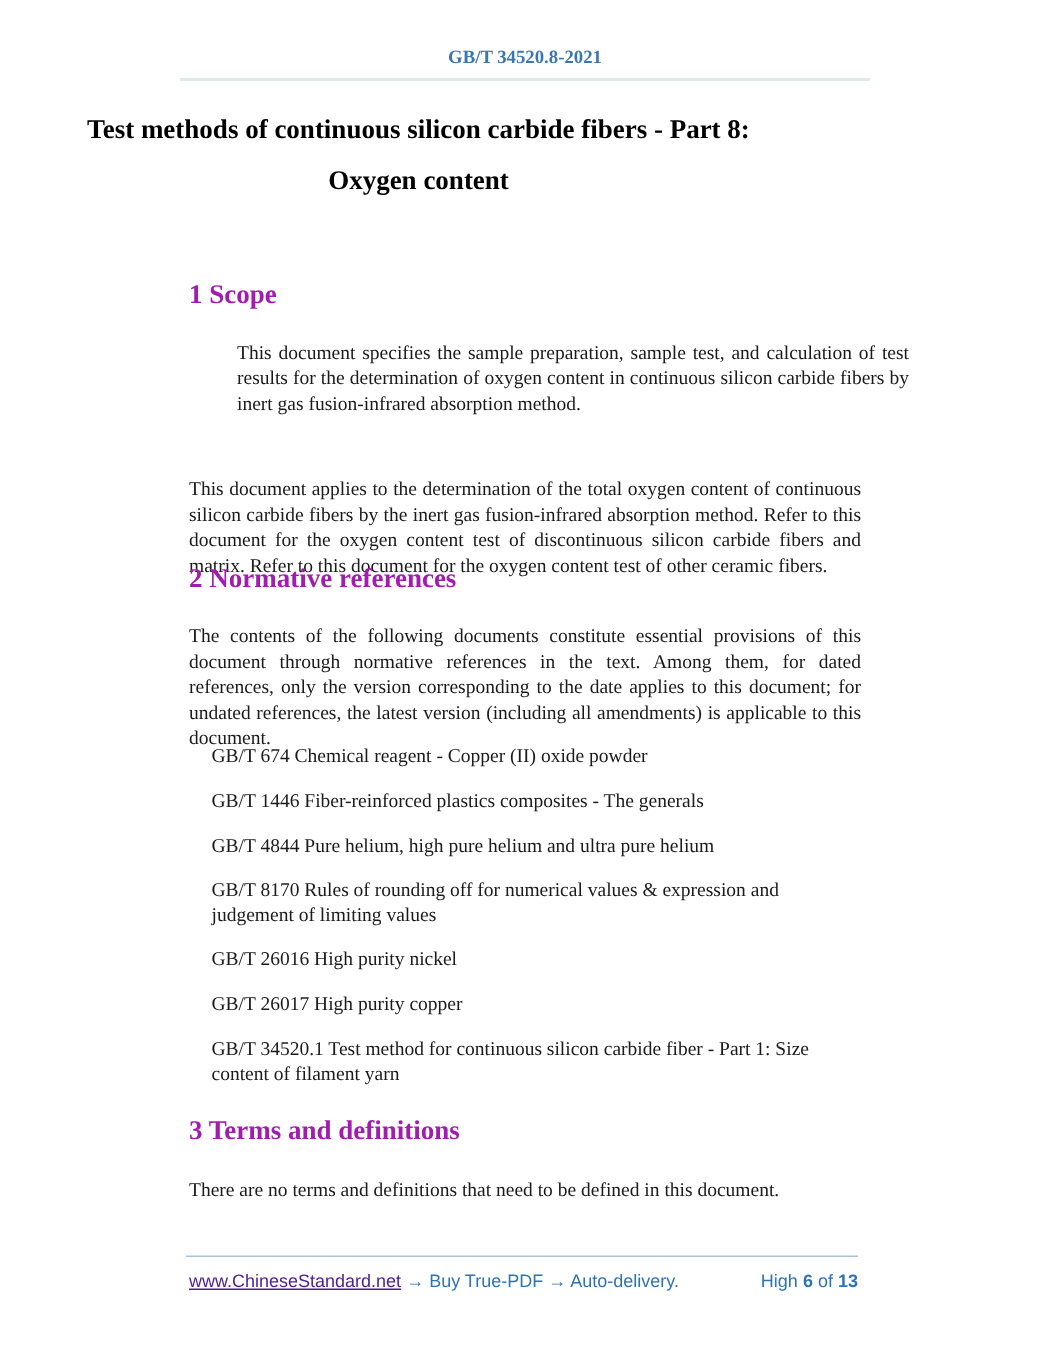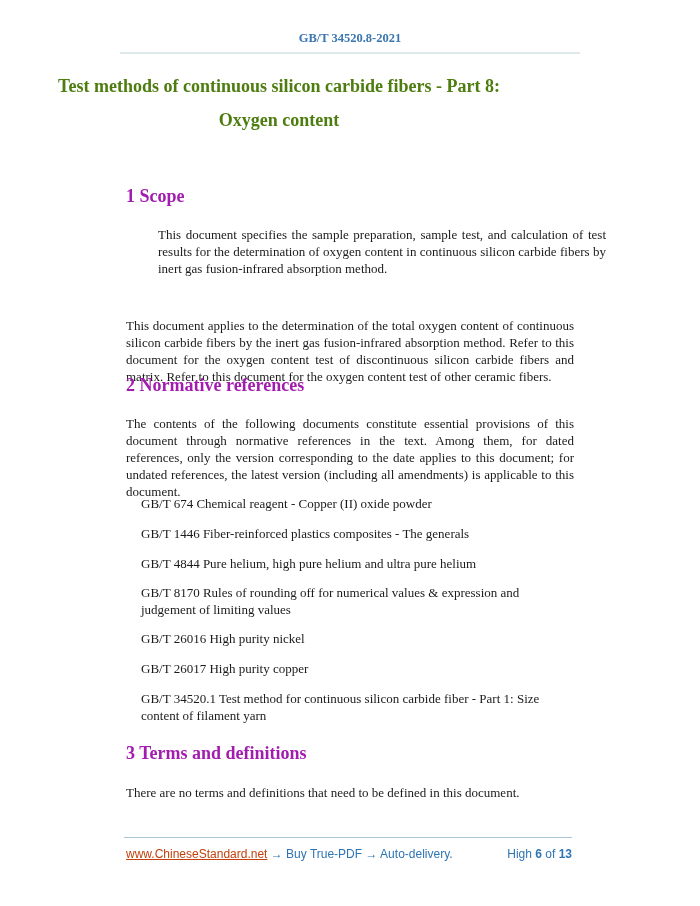--- a/index.html
+++ b/index.html
@@ -33,21 +33,21 @@
       height: 2px;
       background: #dfe9ec;
     }
     .title {
       position: absolute;
       left: 0;
       width: 558px;
       text-align: center;
       font-weight: bold;
       font-size: 18px;
-      color: #4d7c0f;
+      color: #000000;
     }
     .title.line1 { top: 76px; }
     .title.line2 { top: 110px; }
     h2 {
       margin: 0;
       font-size: 18px;
       font-weight: bold;
       color: #a21caf;
       position: absolute;
       left: 126px;
@@ -77,21 +77,21 @@
     .footer {
       position: absolute;
       top: 847px;
       left: 126px;
       width: 446px;
       font-family: "Liberation Sans", sans-serif;
       font-size: 12px;
       color: #2e74b5;
     }
     .footer .link {
-      color: #c2410c;
+      color: #4c1d95;
       text-decoration: underline;
       cursor: pointer;
     }
     .footer .page {
       position: absolute;
       right: 0;
       top: 0;
     }
     .footer .page b { font-weight: bold; }
   </style>

